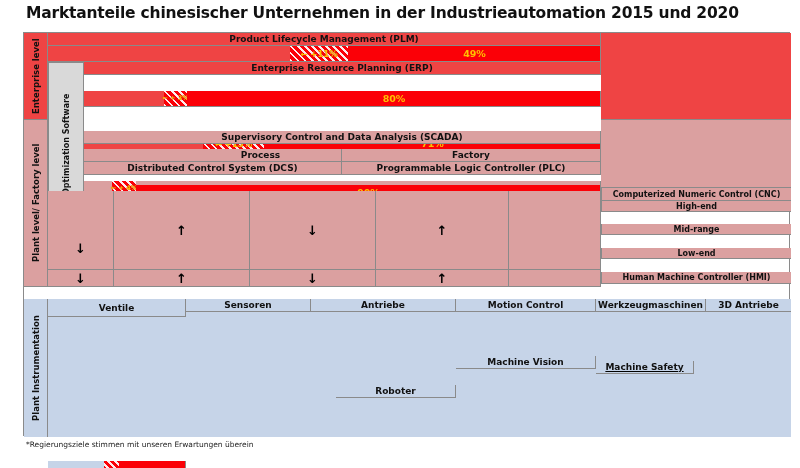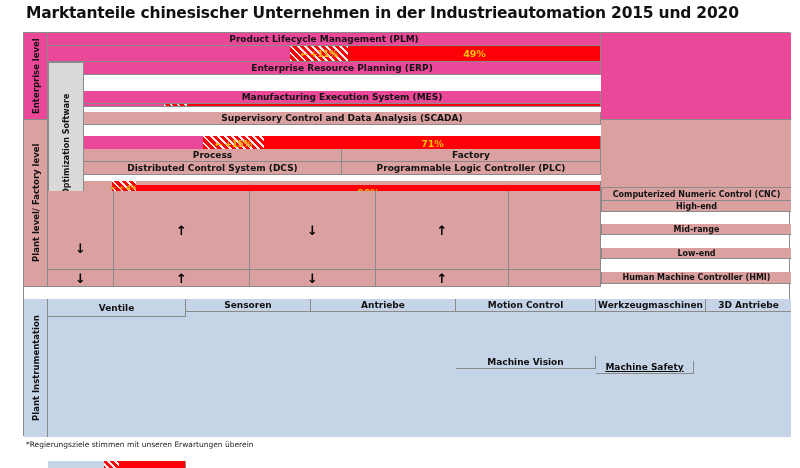--- a/index.html
+++ b/index.html
@@ -20,21 +20,21 @@
   
   .frame{
     position:absolute;left:23px;top:32px;width:767px;height:404px;
     border:1px solid #8a8a8a;box-sizing:border-box;background:#ffffff;
   }
 
   
   .cell{position:absolute;box-sizing:border-box;}
 
   
-  .band-green{background:#ec4899;text-align:right;}
+  .band-green{background:#ef4444;text-align:right;}
   .band-pink {background:#dba0a0;}
   .band-blue {background:#c6d4e8;}
   .band-grey {background:#d9d9d9;}
 
   .bdr{border:1px solid #8a8a8a;}
   .bdr-b{border-bottom:1px solid #8a8a8a;}
   .bdr-l{border-left:1px solid #8a8a8a;}
   .bdr-r{border-right:1px solid #8a8a8a;}
 
   
@@ -119,44 +119,41 @@
     </div>
 
     <div class="cell band-green bdr-b bdr-r" style="left:60px;top:29px;width:517px;height:13px;">
       <div class="hdr" style="width:100%;height:100%;">Enterprise Resource Planning (ERP)</div>
     </div>
     <div class="cell band-green track bdr-b bdr-r" style="left:60px;top:42px;width:517px;height:16px;">
       <div class="seg-hatch vert" style="left:80px;top:0;width:23px;height:100%;">← + 3%</div>
       <div class="seg-solid" style="left:103px;top:0;width:414px;height:100%;">80%</div>
     </div>
 
-    <div class="cell band-green bdr-b bdr-r" style="left:60px;top:58px;width:517px;height:13px;">
-      <div class="hdr" style="width:100%;height:100%;">Manufacturing Execution System (MES)</div>
-    </div>
     <div class="cell band-green track bdr-b bdr-r" style="left:60px;top:71px;width:517px;height:16px;">
       <div class="seg-hatch" style="left:119px;top:0;width:61px;height:100%;">← +15%</div>
       <div class="seg-solid" style="left:180px;top:0;width:337px;height:100%;">71%</div>
     </div>
 
     <div class="cell band-green bdr-b" style="left:577px;top:0;width:190px;height:87px;"></div>
 
     <div class="cell band-pink bdr-b bdr-r" style="left:0;top:87px;width:24px;height:167px;">
       <div class="vlabel" style="width:100%;height:100%;">Plant level/ Factory level</div>
     </div>
 
-    <div class="cell band-pink bdr-b bdr-r" style="left:60px;top:79px;width:517px;height:13px;">
+    <div class="cell band-pink bdr-b bdr-r" style="left:60px;top:98px;width:517px;height:13px;">
       <div class="hdr" style="width:100%;height:100%;">Supervisory Control and Data Analysis (SCADA)</div>
     </div>
     <div class="cell band-pink track bdr-b bdr-r" style="left:60px;top:100px;width:517px;height:16px;">
       <div class="seg-hatch vert" style="left:28px;top:0;width:24px;height:100%;">← + 4%</div>
       <div class="seg-solid" style="left:52px;top:4px;width:465px;height:100%;">90%</div>
     </div>
 
     <div class="cell band-pink bdr-b bdr-r" style="left:60px;top:116px;width:258px;height:13px;">
-      <div class="hdr" style="width:100%;height:100%;">Process</div>
+      <div class="hdr" style="width:100%;height:100%;margin-left:48px;">Process</div>
     </div>
     <div class="cell band-pink bdr-b bdr-r" style="left:318px;top:116px;width:259px;height:13px;">
       <div class="hdr" style="width:100%;height:100%;">Factory</div>
     </div>
 
     <div class="cell band-pink bdr-b bdr-r" style="left:60px;top:129px;width:258px;height:13px;">
       <div class="hdr" style="width:100%;height:100%;">Distributed Control System (DCS)</div>
     </div>
     <div class="cell band-pink track bdr-b bdr-r" style="left:60px;top:142px;width:258px;height:16px;">
       <div class="seg-hatch vert" style="left:120px;top:0;width:25px;height:100%;">← +6%</div>
@@ -244,20 +241,23 @@
     </div>
     <div class="cell band-blue bdr-b" style="left:682px;top:266px;width:85px;height:13px;">
       <div class="hdr" style="width:100%;height:100%;">3D Antriebe</div>
     </div>
 
     <div class="cell band-blue track bdr-r" style="left:24px;top:279px;width:138px;height:125px;">
       <div class="seg-hatch vert" style="left:56px;top:0;width:15px;height:100%;">← + 5 %</div>
       <div class="seg-solid" style="left:71px;top:0;width:67px;height:100%;">50%</div>
     </div>
 
+    <div class="cell band-blue bdr-b bdr-r" style="left:312px;top:352px;width:120px;height:13px;">
+      <div class="hdr" style="width:100%;height:100%;">Roboter</div>
+    </div>
 
     <div class="cell band-blue bdr-b bdr-r" style="left:432px;top:323px;width:140px;height:13px;">
       <div class="hdr" style="width:100%;height:100%;">Machine Vision</div>
     </div>
 
     <div class="cell band-blue bdr-b bdr-r" style="left:572px;top:328px;width:98px;height:13px;text-decoration:underline;">
       <div class="hdr" style="width:100%;height:100%;">Machine Safety</div>
     </div>
 
   </div>

